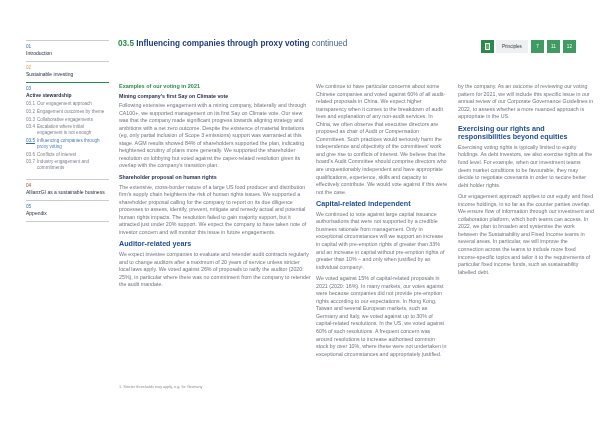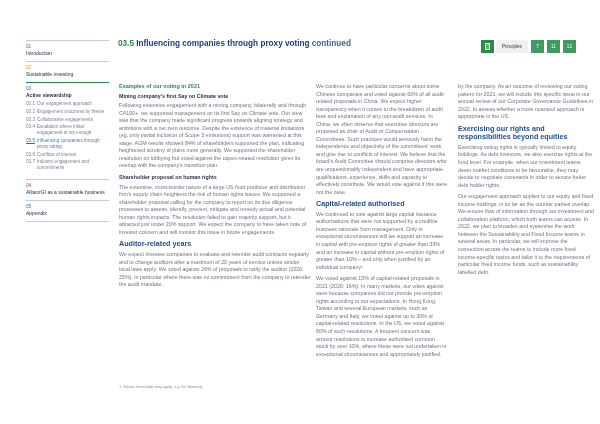--- a/index.html
+++ b/index.html
@@ -14,21 +14,21 @@
   .side-num.red { color:#c0392b; }
   .side-title { font-size:5px; color:#24304a; line-height:7px; }
   .side-title.bold { font-weight:bold; }
   .side-sub { display:flex; font-size:4.6px; line-height:5.8px; color:#7d8290; margin-top:2px; }
   .side-sub .n { width:11px; flex-shrink:0; }
   .side-sub.current .n { color:#2f6fa8; text-decoration:underline; }
   .side-sub.current .t { color:#4b7db5; }
 
   .header-title { position:absolute; left:118px; top:39px; font-size:8.2px; font-weight:bold; color:#1f3d7a; white-space:nowrap; }
   .header-title .num { color:#2a8a4a; }
-  .header-title .cont { font-weight:bold; color:#3f5d93; }
+  .header-title .cont { font-weight:normal; color:#3f5d93; }
 
   .principles { position:absolute; left:481px; top:40px; display:flex; align-items:center; gap:2px; }
   .pr-icon { width:13px; height:13px; background:#2a8a4a; display:flex; align-items:center; justify-content:center; }
   .pr-icon span { width:5px; height:7px; border:1px solid #fff; background:#5fb274; }
   .pr-label { height:13px; background:#eef1f2; font-size:4.6px; color:#2b3440; padding:0 6px; display:flex; align-items:center; }
   .pr-num { width:13px; height:13px; background:#3f9b62; color:#fff; font-size:4.6px; display:flex; align-items:center; justify-content:center; margin-left:1px; }
 
   .col { position:absolute; top:83px; font-size:5.3px; line-height:7.55px; color:#6e7380; }
   .col p { margin-bottom:4px; }
   .col1 { left:119px; width:192px; }
@@ -115,21 +115,21 @@
   <div class="h-sub">Mining company's first Say on Climate vote</div>
   <p>Following extensive engagement with a mining company, bilaterally and through CA100+, we supported management on its first Say on Climate vote. Our view was that the company made significant progress towards aligning strategy and ambitions with a net zero outcome. Despite the existence of material limitations (eg, only partial inclusion of Scope 3 emissions) support was warranted at this stage. AGM results showed 84% of shareholders supported the plan, indicating heightened scrutiny of plans more generally. We supported the shareholder resolution on lobbying but voted against the capex-related resolution given its overlap with the company's transition plan.</p>
   <div class="h-sub">Shareholder proposal on human rights</div>
   <p>The extensive, cross-border nature of a large US food producer and distribution firm's supply chain heightens the risk of human rights issues. We supported a shareholder proposal calling for the company to report on its due diligence processes to assess, identify, prevent, mitigate and remedy actual and potential human rights impacts. The resolution failed to gain majority support, but it attracted just under 20% support. We expect the company to have taken note of investor concern and will monitor this issue in future engagements.</p>
   <div class="h-blue">Auditor-related years</div>
   <p>We expect investee companies to evaluate and retender audit contracts regularly and to change auditors after a maximum of 20 years of service unless stricter local laws apply. We voted against 26% of proposals to ratify the auditor (2020: 25%), in particular where there was no commitment from the company to retender the audit mandate.</p>
 </section>
 
 <section class="col col2">
   <p>We continue to have particular concerns about some Chinese companies and voted against 60% of all audit-related proposals in China. We expect higher transparency when it comes to the breakdown of audit fees and explanation of any non-audit services. In China, we often observe that executive directors are proposed as chair of Audit or Compensation Committees. Such practices would seriously harm the independence and objectivity of the committees' work and give rise to conflicts of interest. We believe that the board's Audit Committee should comprise directors who are unquestionably independent and have appropriate qualifications, experience, skills and capacity to effectively contribute. We would vote against if this were not the case.</p>
-  <div class="h-blue">Capital-related authorised</div>
+  <div class="h-blue">Capital-related independent</div>
   <p>We continued to vote against large capital issuance authorisations that were not supported by a credible business rationale from management. Only in exceptional circumstances will we support an increase in capital with pre-emption rights of greater than 33% and an increase in capital without pre-emption rights of greater than 10% – and only when justified by an individual company¹.</p>
   <p>We voted against 15% of capital-related proposals in 2021 (2020: 16%). In many markets, our votes against were because companies did not provide pre-emption rights according to our expectations. In Hong Kong, Taiwan and several European markets, such as Germany and Italy, we voted against up to 30% of capital-related resolutions. In the US, we voted against 60% of such resolutions. A frequent concern was around resolutions to increase authorised common stock by over 10%, where these were not undertaken in exceptional circumstances and appropriately justified.</p>
 </section>
 
 <section class="col col3">
   <p>by the company. As an outcome of reviewing our voting pattern for 2021, we will include this specific issue in our annual review of our Corporate Governance Guidelines in 2022, to assess whether a more nuanced approach is appropriate in the US.</p>
   <div class="h-blue">Exercising our rights and responsibilities beyond equities</div>
   <p>Exercising voting rights is typically limited to equity holdings. As debt investors, we also exercise rights at the fund level. For example, when our investment teams deem market conditions to be favourable, they may decide to negotiate covenants in order to secure better debt holder rights.</p>
   <p>Our engagement approach applies to our equity and fixed income holdings, in so far as the counter parties overlap. We ensure flow of information through our investment and collaboration platform, which both teams can access. In 2022, we plan to broaden and systemise the work between the Sustainability and Fixed Income teams in several areas. In particular, we will improve the connection across the teams to include more fixed income-specific topics and tailor it to the requirements of particular fixed income funds, such as sustainability labelled debt.</p>
 </section>

